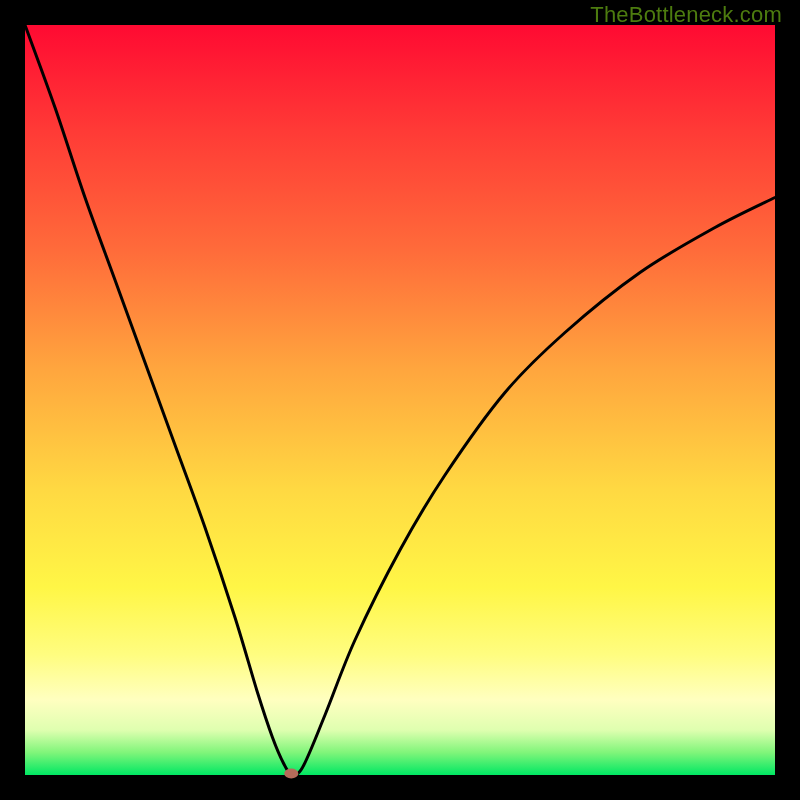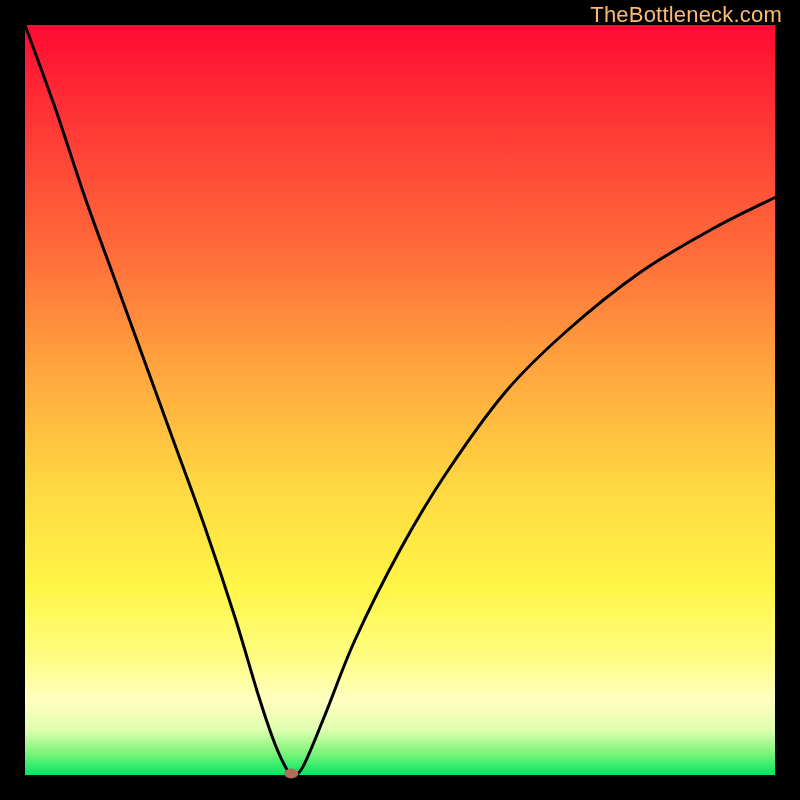--- a/index.html
+++ b/index.html
@@ -10,21 +10,21 @@
     height: 800px;
     background: #000;
   }
   .watermark {
     position: absolute;
     top: 2px;
     right: 18px;
     font-family: Arial, Helvetica, sans-serif;
     font-size: 22px;
     font-weight: 500;
-    color: #fdba74;
+    color: #4d7c0f;
     letter-spacing: 0.2px;
   }
   .plot-area {
     position: absolute;
     left: 25px;
     top: 25px;
     width: 750px;
     height: 750px;
     background: linear-gradient(
       to bottom,

